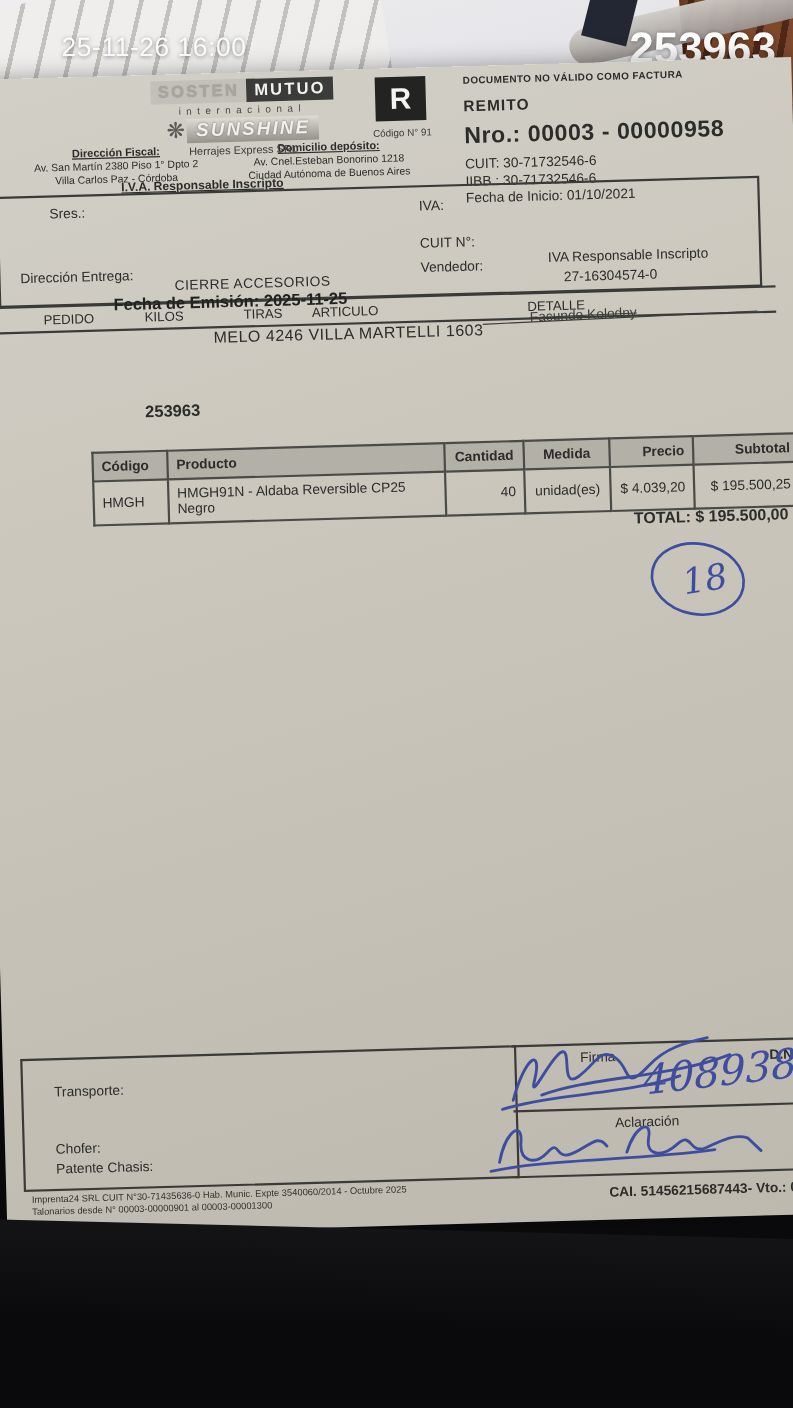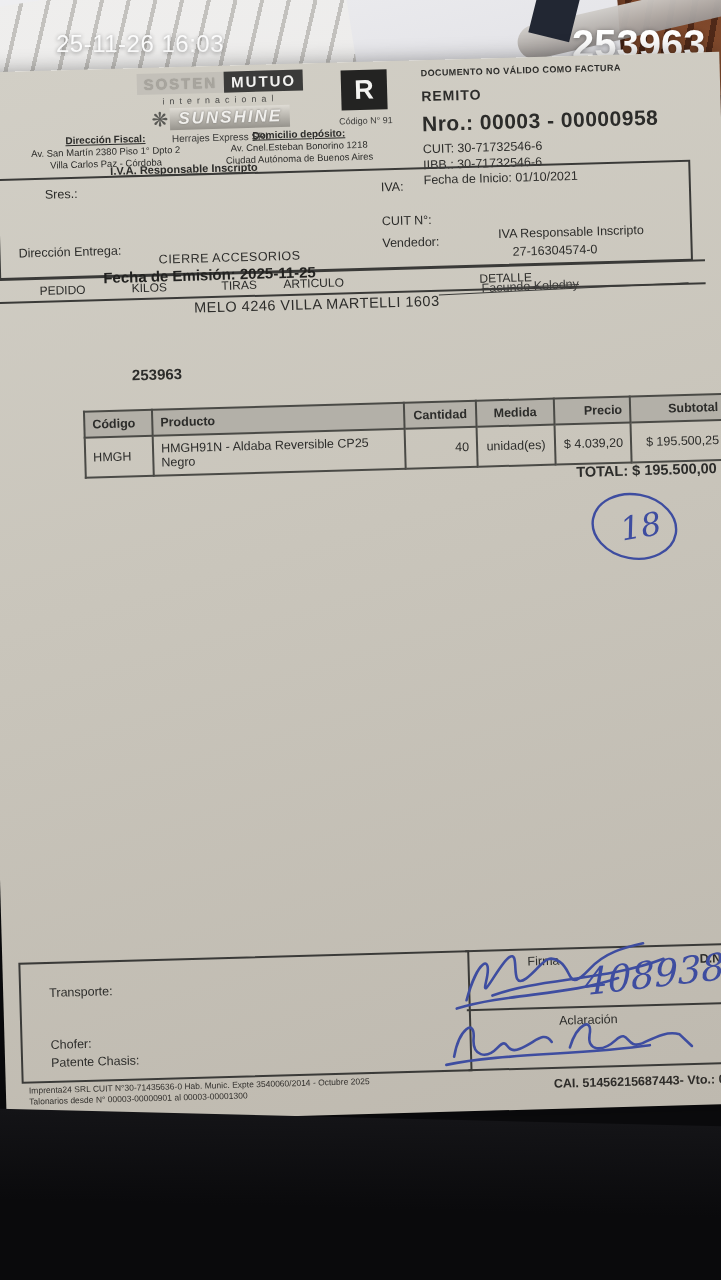--- a/index.html
+++ b/index.html
@@ -143,21 +143,21 @@
 <body>
 
 <div class="photo">
 
   <div class="bg-top"></div>
   <div class="papers"></div>
   <div class="paper-stripes"></div>
   <div class="glue-stick"></div>
   <div class="dark-object"></div>
 
-  <div class="overlay-timestamp">25-11-26 16:03</div>
+  <div class="overlay-timestamp">25-11-26 16:00</div>
   <div class="overlay-number">253963</div>
 
   <div class="document">
 
     <div class="brand">
       <div class="brand-row1">
         <span class="sosten">SOSTEN</span>
         <span class="mutuo">MUTUO</span>
       </div>
       <div class="brand-row2">internacional</div>

